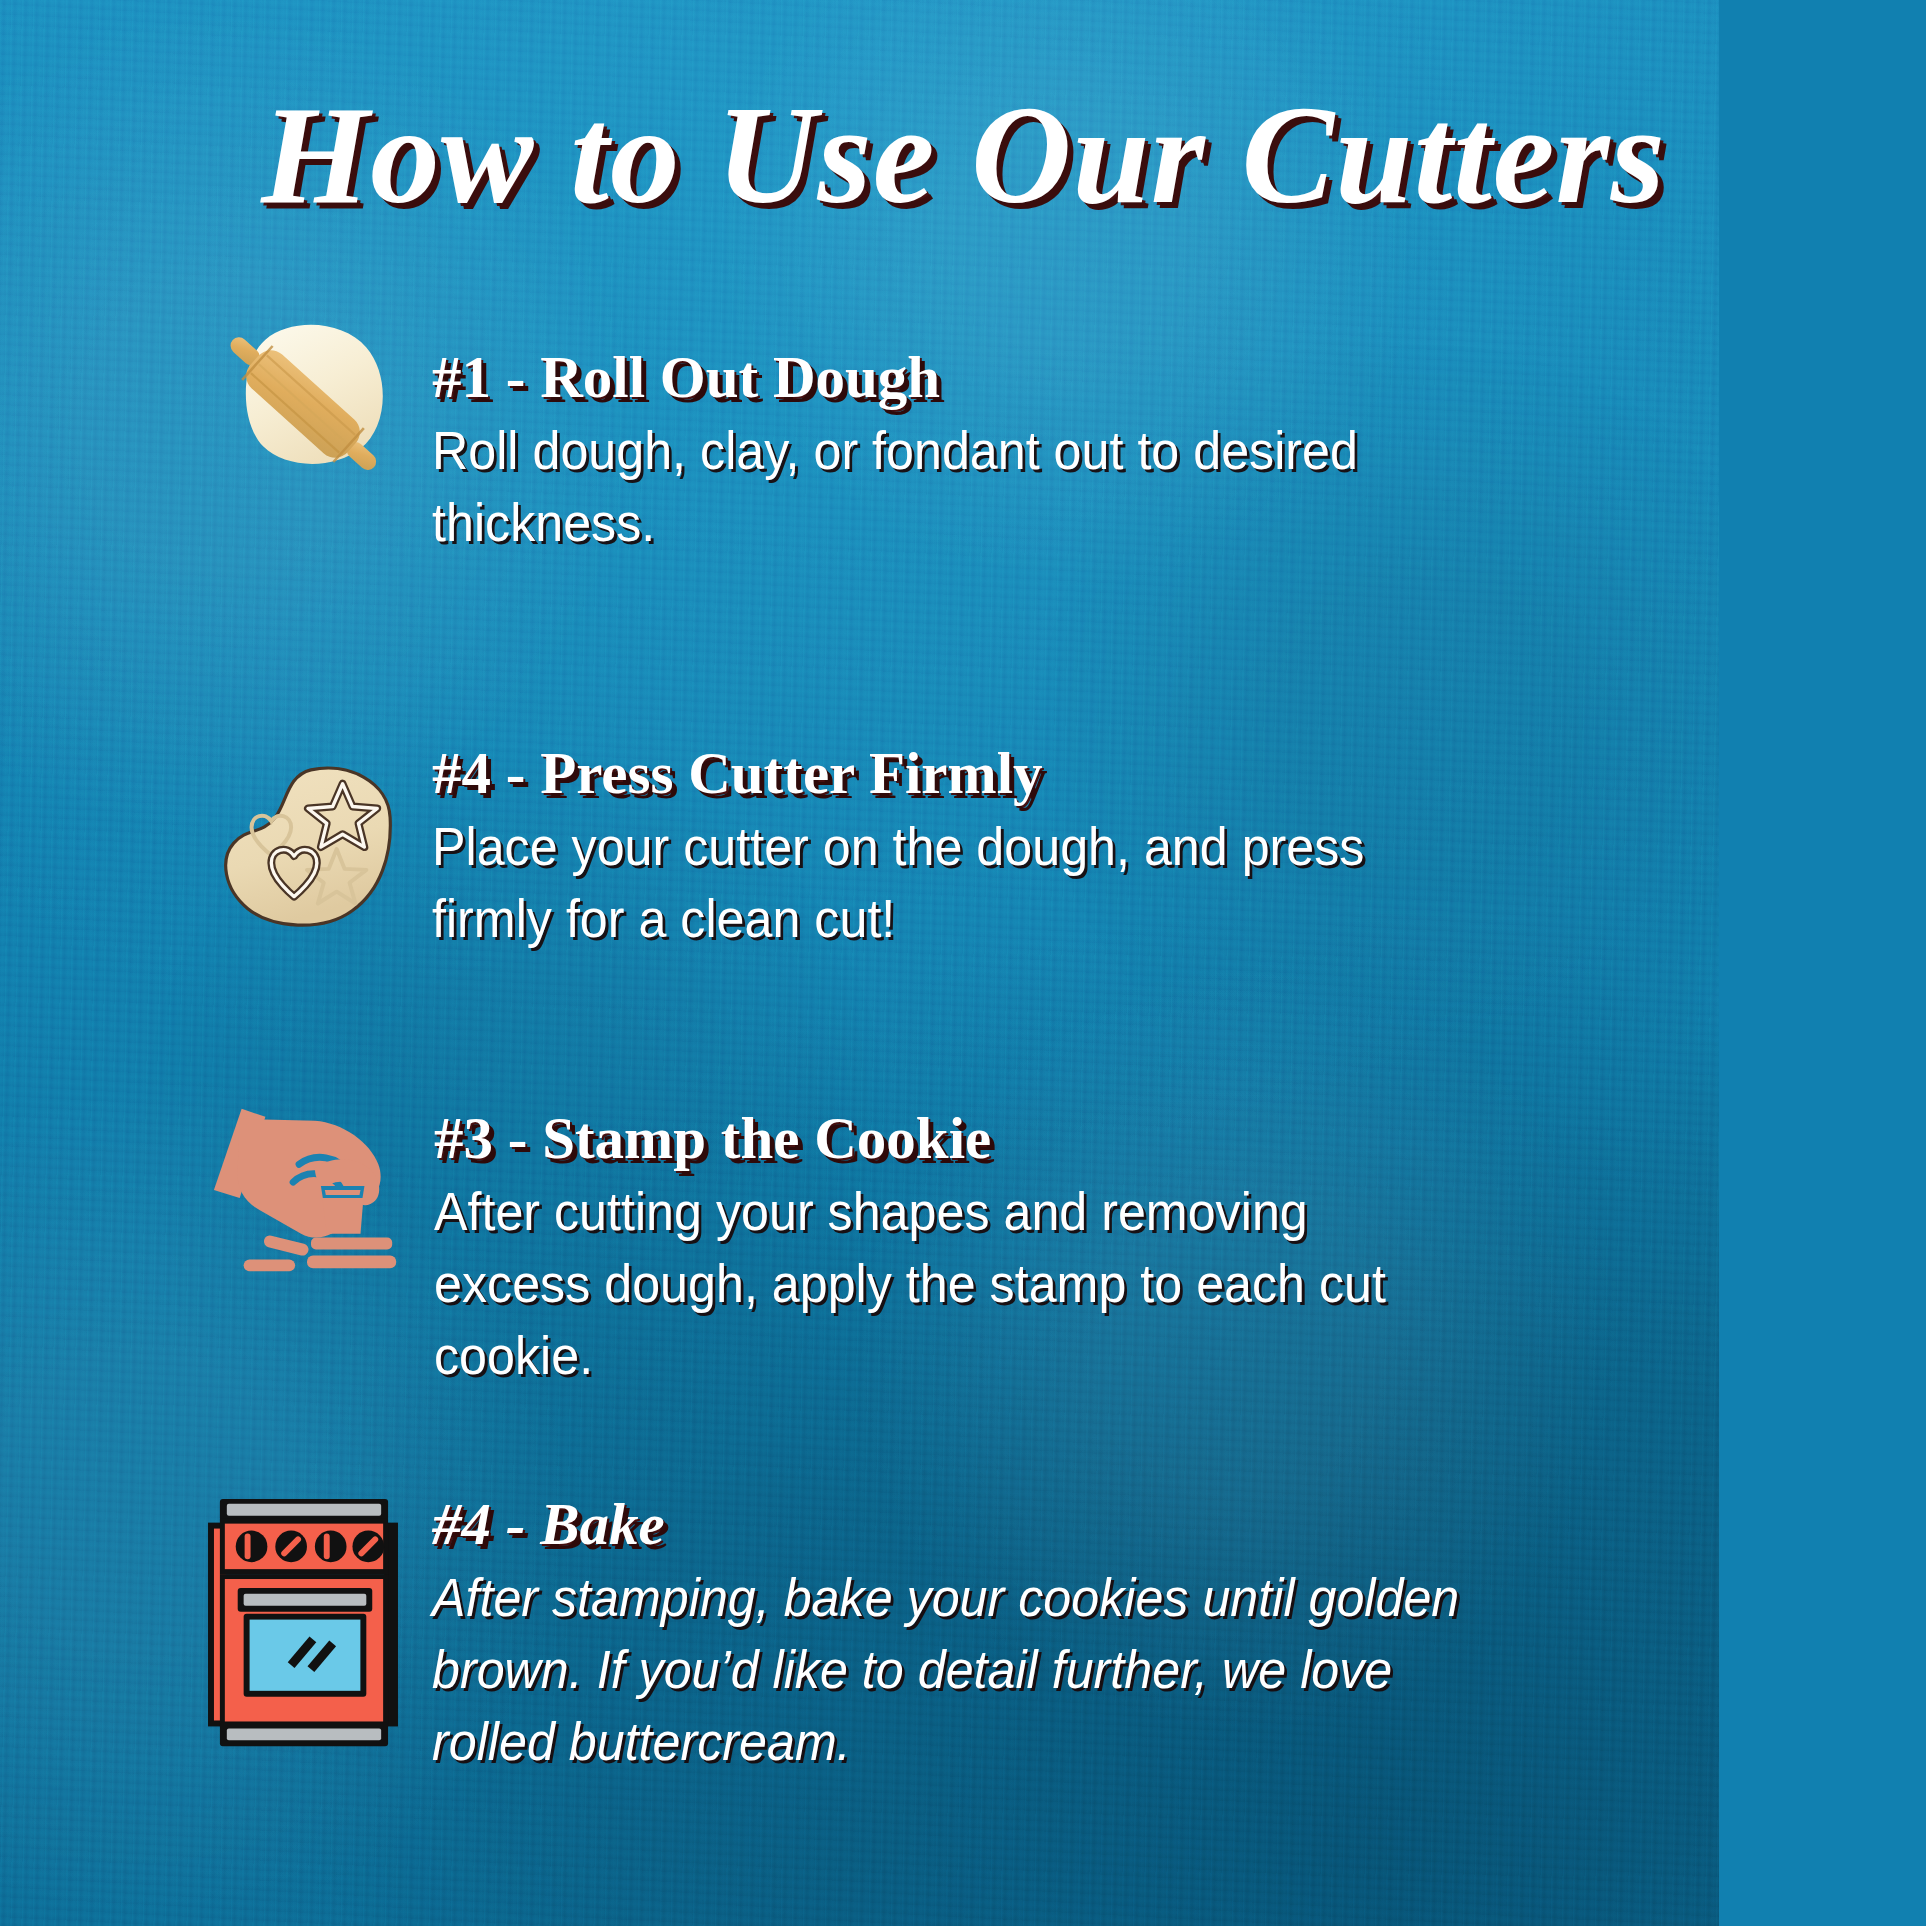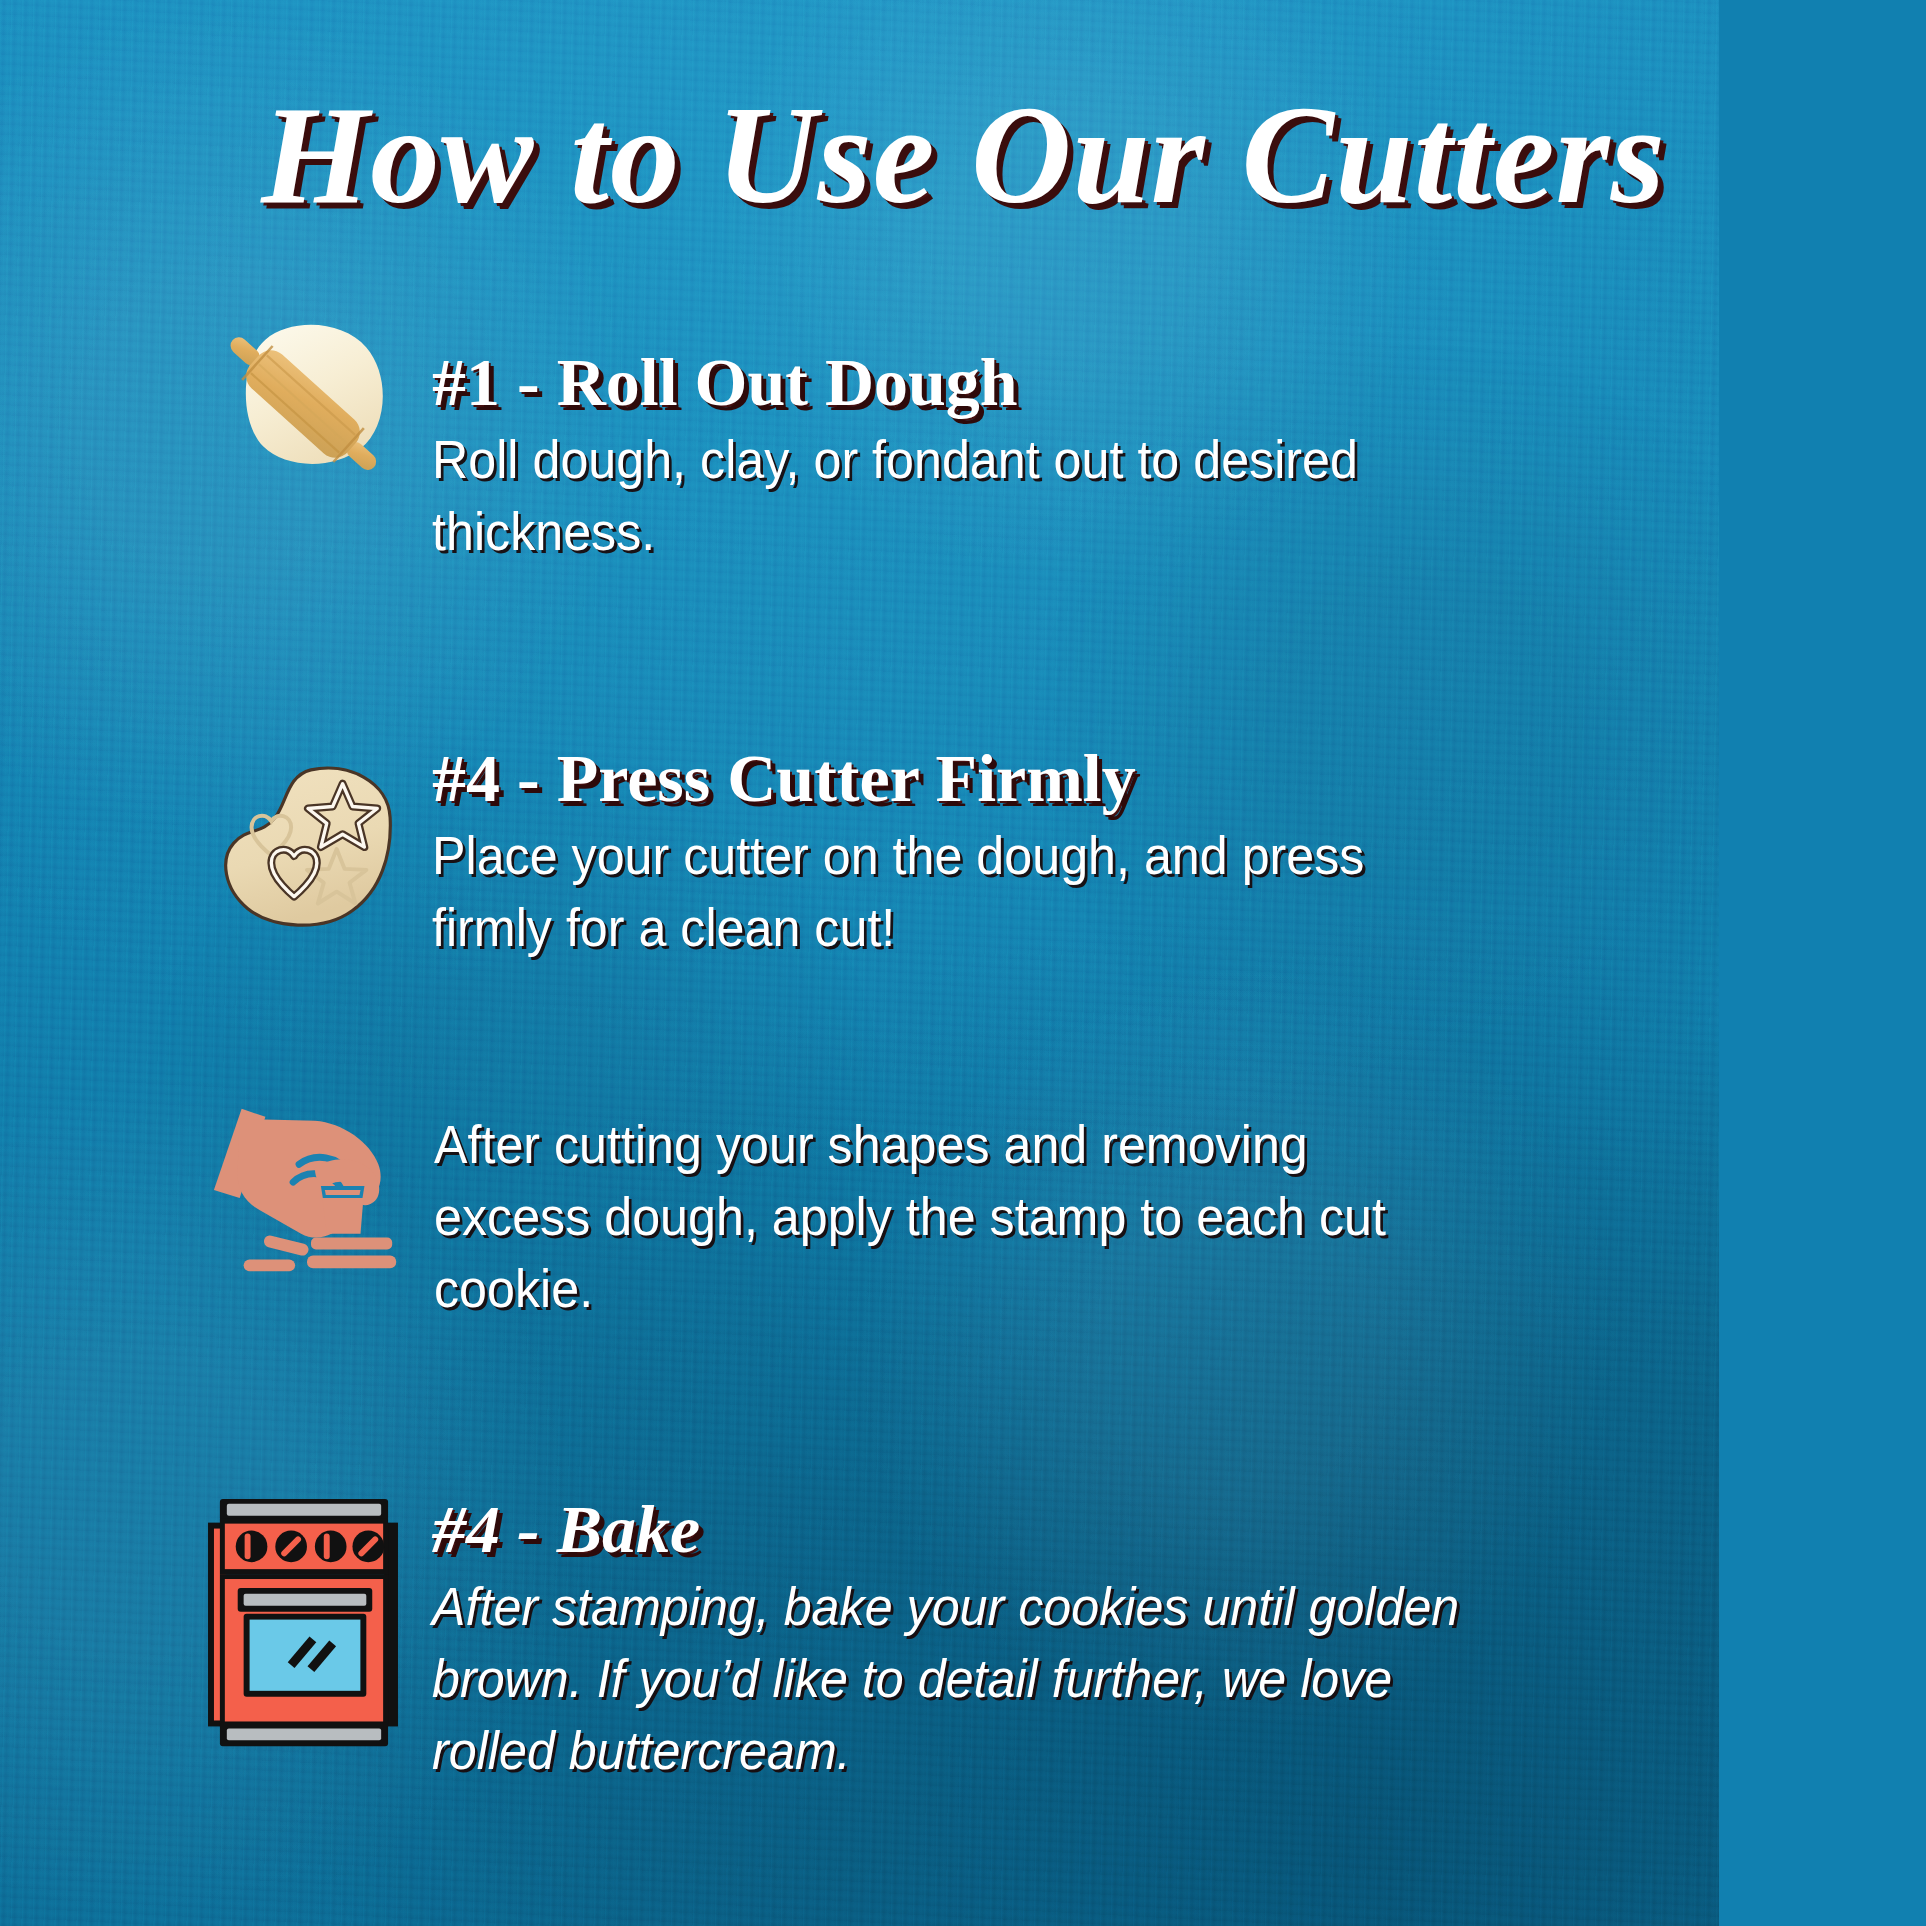--- a/index.html
+++ b/index.html
@@ -96,21 +96,21 @@
   .step-icon {
     position: relative;
     flex: 0 0 auto;
   }
   .step-body {
     flex: 1 1 auto;
   }
   .step-head {
     font-family: "Liberation Serif", "DejaVu Serif", serif;
     font-weight: bold;
-    font-size: 68px;
+    font-size: 59px;
     line-height: 1.0;
     color: #ffffff;
     text-shadow: 5px 5px 0 #2e0a0a, 2px 2px 0 #461010;
     white-space: nowrap;
     margin: 0 0 8px 0;
   }
   .step-desc {
     font-family: "Liberation Sans", sans-serif;
     font-weight: normal;
     font-size: 54px;
@@ -263,20 +263,21 @@
         <path d="M122 100 L158 100 L157 105 L123 105 Z" fill="#dd9179"></path>
 
         <rect x="108" y="148" width="82" height="12" rx="5" fill="#dd9179"></rect>
         <rect x="104" y="166" width="90" height="13" rx="6" fill="#dd9179"></rect>
 
         <rect x="60" y="150" width="46" height="12" rx="6" fill="#dd9179" transform="rotate(14 83 156)"></rect>
         <rect x="40" y="170" width="52" height="12" rx="6" fill="#dd9179"></rect>
       </svg>
     </div>
     <div class="step-body">
+      <h2 class="step-head">#3 - Stamp the Cookie</h2>
       <p class="step-desc">After cutting your shapes and removing excess dough, apply the stamp to each cut cookie.</p>
     </div>
   </div>
 
   <div class="step" id="step-4">
     <div class="step-icon">
       <svg class="icon-svg" viewBox="0 0 200 280" aria-hidden="true">
 
         <rect x="4" y="34" width="14" height="206" fill="#111111"></rect>
         <rect x="10" y="40" width="12" height="194" fill="#f4604b"></rect>

